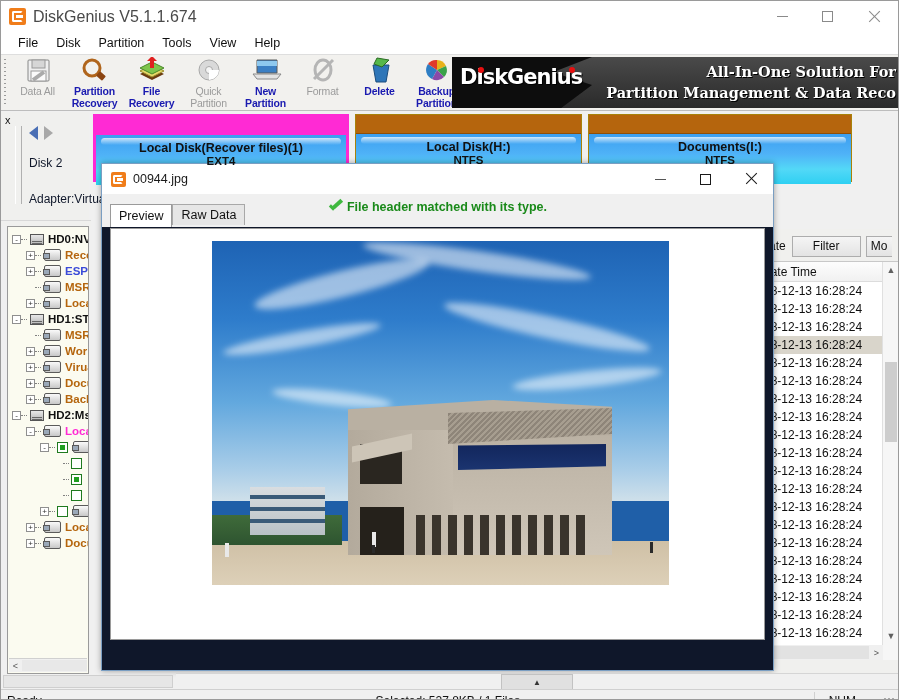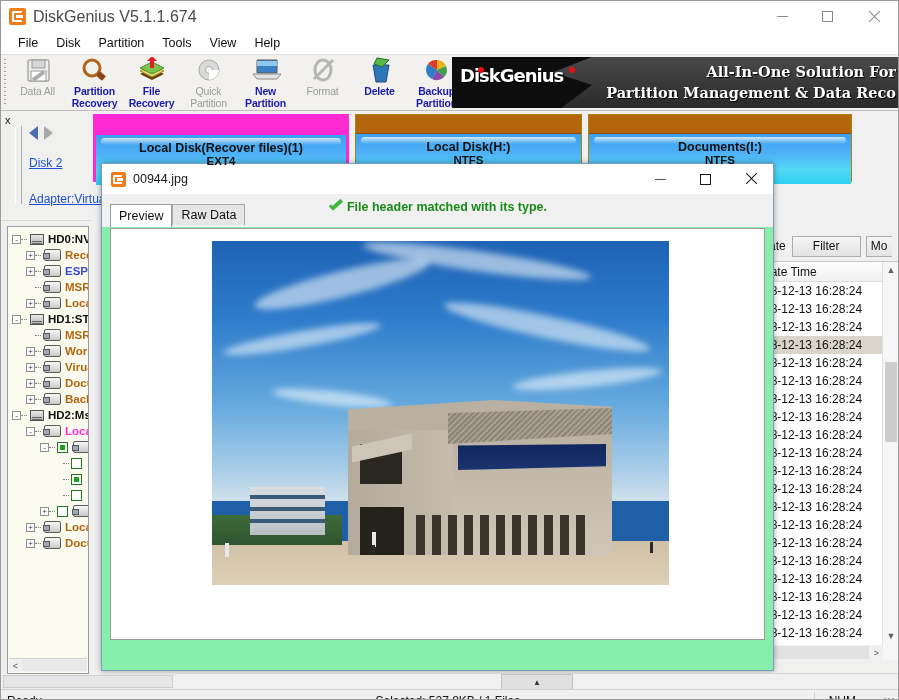--- a/index.html
+++ b/index.html
@@ -100,21 +100,21 @@
     overflow: hidden;
   }
   .banner::before {
     content:""; position:absolute; left:0; top:0; width:140px; height:51px;
     background: #0d0d0d;
     clip-path: polygon(0 0, 100% 0, 72% 30%, 100% 55%, 78% 100%, 0 100%);
   }
   .banner-logo {
     position: absolute; left: 8px; top: 8px; z-index: 2;
     font-family: "DejaVu Sans", sans-serif; font-weight: bold;
-    font-size: 18px; color: #ffffff; letter-spacing: -1px;
+    font-size: 21px; color: #ffffff; letter-spacing: -1px;
     text-shadow: 1px 1px 0 #000;
   }
   .banner-dot { position:absolute; z-index:3; width:6px; height:6px; border-radius:50%; background:#e81010; }
   .banner-text {
     position: absolute; right: 2px; top: 4px; z-index: 2; text-align: right;
     font-family: "DejaVu Serif", serif; font-weight: bold;
     color: #ffffff; font-size: 14.5px; line-height: 21px;
     text-shadow: 1px 1px 0 #000;
   }
 
@@ -125,21 +125,21 @@
   }
   .dp-close { position:absolute; left:4px; top:2px; font-size:11px; color:#111; }
   .dp-grip {
     position:absolute; left:14px; top:14px; width:5px; height:78px;
     border-left:1px solid #fff; border-right:1px solid #b0b0b0;
   }
   .dp-nav { position:absolute; left:28px; top:14px; display:flex; gap:6px; }
   .tri { width:0;height:0;border-top:7px solid transparent;border-bottom:7px solid transparent; }
   .tri-l { border-right:9px solid #4a6fb5; }
   .tri-r { border-left:9px solid #a8a8a8; }
-  .dp-line { position:absolute; left:28px; font-size:12px; color:#1d4ed8; white-space:nowrap;text-decoration:underline; }
+  .dp-line { position:absolute; left:28px; font-size:12px; color:#0f172a; white-space:nowrap; }
 
   
   .partbars {
     position: absolute; left: 92px; top: 113px; width: 805px; height: 68px;
     display: flex; gap: 6px;
   }
   .partbar { height: 68px; position: relative; box-sizing: border-box; }
   .pb-head { height: 18px; }
   .pb-body {
     height: 50px; position: relative;
@@ -245,21 +245,21 @@
   }
   .vs-thumb { position:absolute; left:2px; width:12px; background:#cdcdcd; }
   .list-hscroll {
     position:absolute; left:0; bottom:0; width:121px; height:15px;
     background:#f0f0f0; display:flex; align-items:center;
   }
 
   
   .dialog {
     position:absolute; left:100px; top:162px; width:673px; height:508px;
-    background:#86efac; border:1px solid #7a9ec2;
+    background:#0f172a; border:1px solid #7a9ec2;
     box-shadow: 0 0 6px rgba(0,0,0,.35);
     box-sizing:border-box;
   }
   .dlg-title {
     height:30px; background:#ffffff; display:flex; align-items:center;
   }
   .dlg-icon {
     width:15px; height:15px; margin-left:9px; margin-right:7px;
     background:#f07d1a; border-radius:2px; position:relative; flex:0 0 auto;
   }

